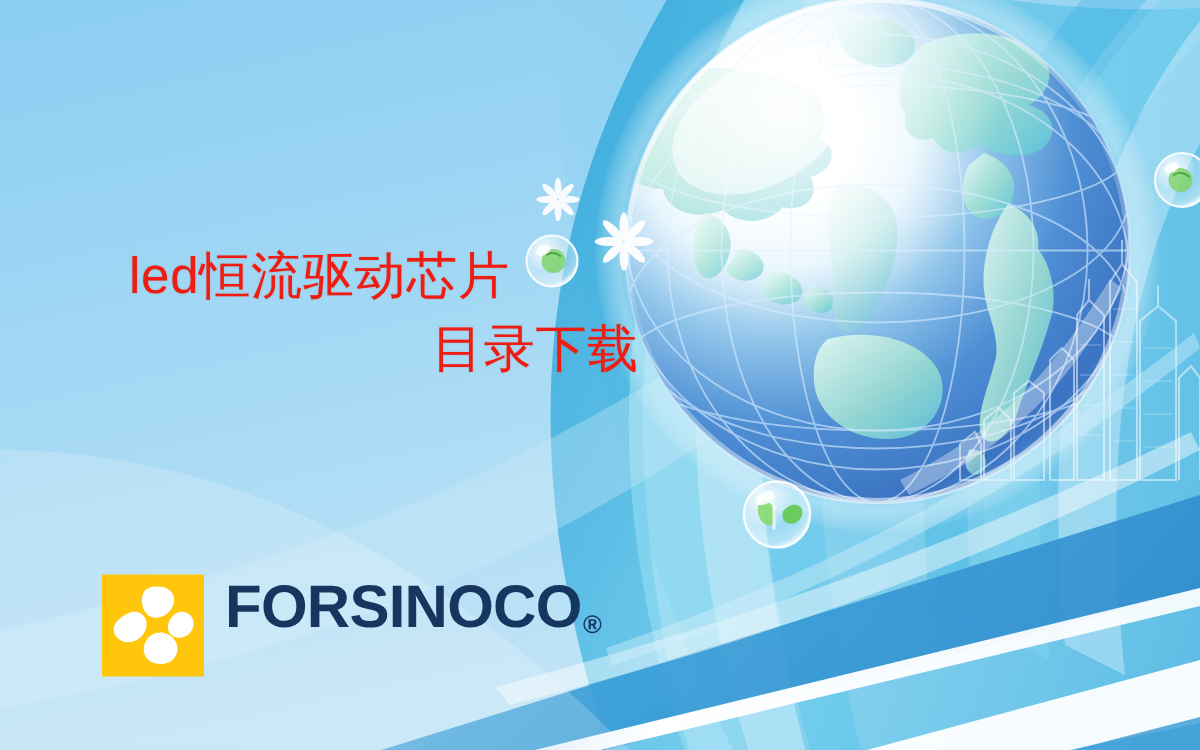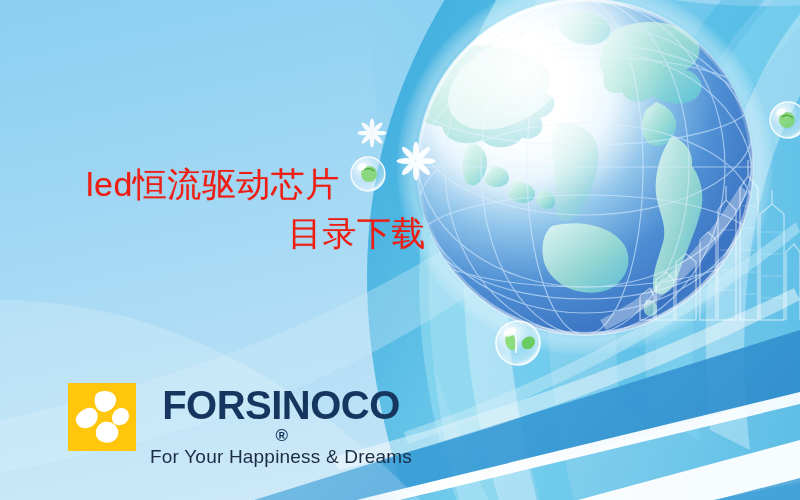--- a/index.html
+++ b/index.html
@@ -75,27 +75,26 @@
   }
   #logo-mark svg {
     display: block;
   }
   #logo-text {
     margin-left: 14px;
     margin-top: 2px;
   }
   #wordmark {
     display: flex;
-    align-items: center;
+    align-items: flex-end;
     color: #16365f;
     font-size: 40px;
     font-weight: bold;
     letter-spacing: -0.5px;
     line-height: 1;
-    flex-direction: column;
   }
   #wordmark-reg {
     font-size: 17px;
     line-height: 1;
     margin-top: 2px;
     margin-left: 1px;
     font-weight: bold;
   }
   #tagline {
     color: #1b2b44;
@@ -369,17 +368,16 @@
           <path d="M36,39 C44,37 52,44 50,52 C48,60 37,62 31,57 C25,52 28,41 36,39 Z"></path>
           <path d="M17,26 C25,22 32,29 29,37 C26,45 15,48 10,42 C5,36 9,30 17,26 Z"></path>
         </g>
       </svg>
     </div>
     <div id="logo-text">
       <div id="wordmark">
         <span>FORSINOCO</span>
         <span id="wordmark-reg">®</span>
       </div>
-      <div id="tagline">For Your Happiness &amp; Dreams</div>
     </div>
   </div>
 
 </div>
 
 </body></html>

